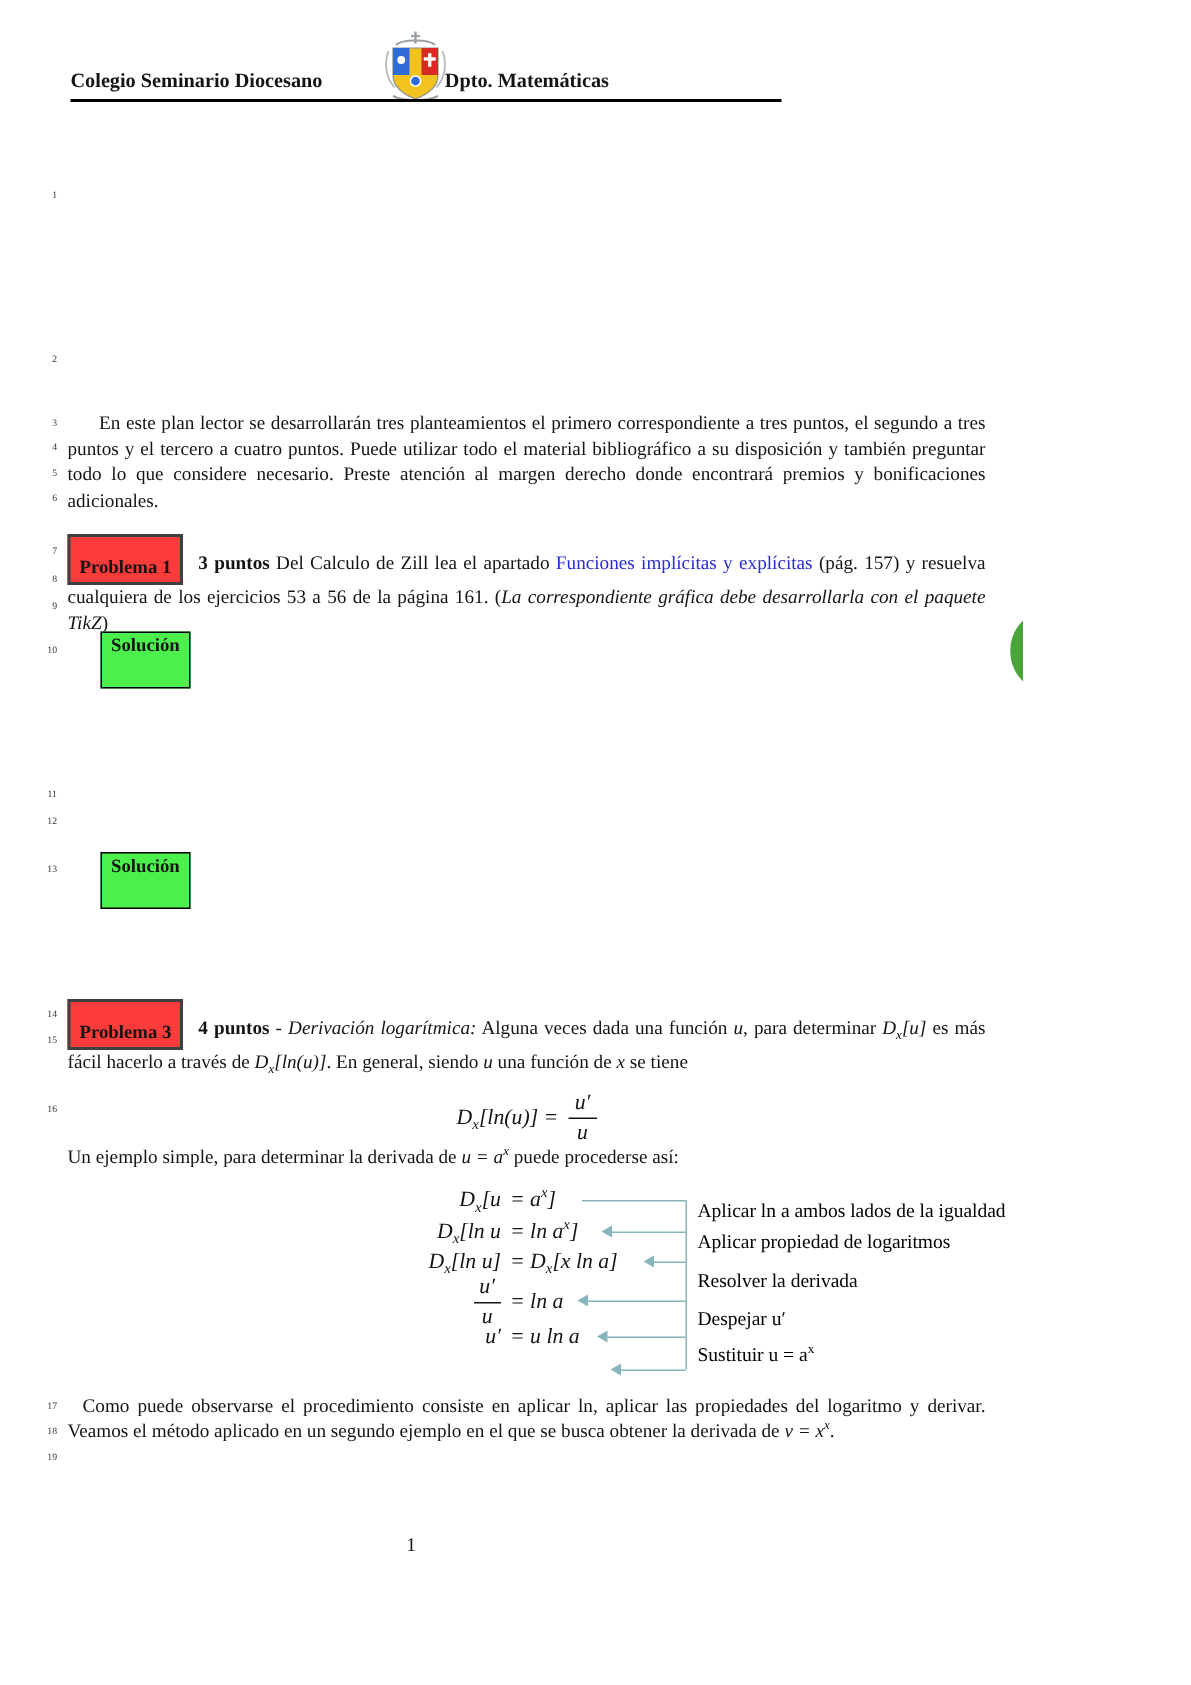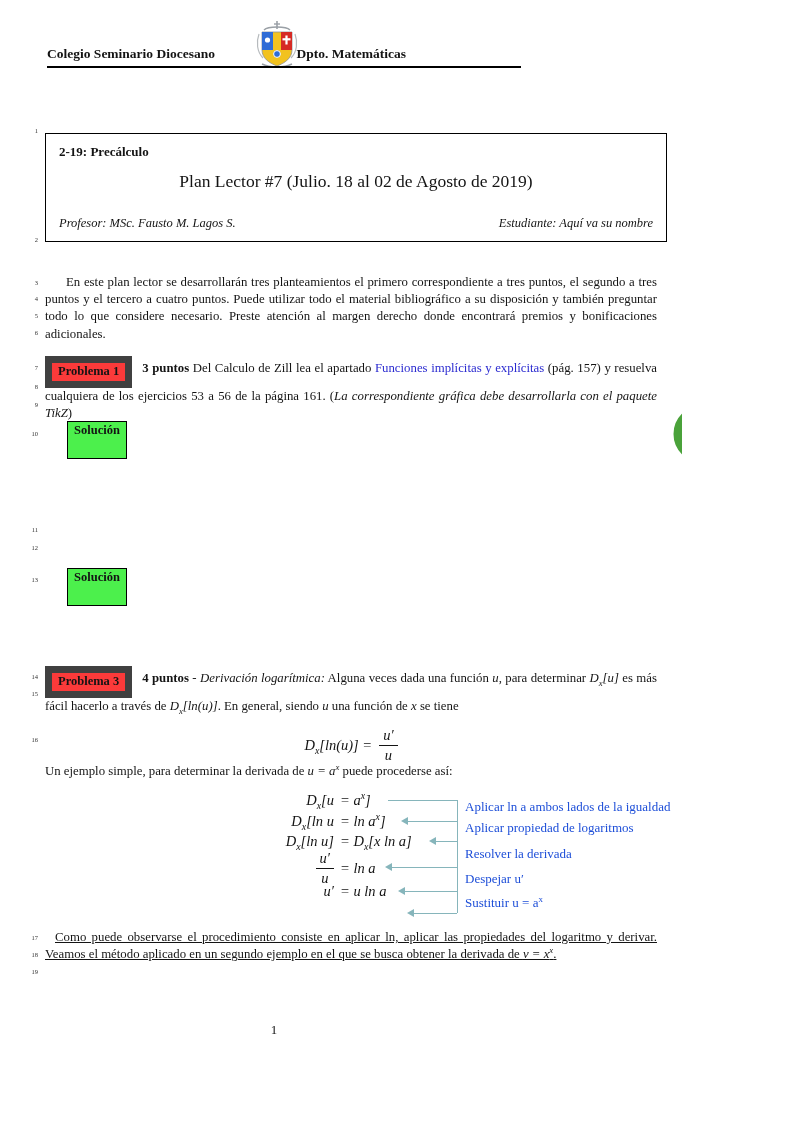--- a/index.html
+++ b/index.html
@@ -17,24 +17,24 @@
 
   
   .title-box{position:absolute;left:45px;top:133px;width:620px;height:107px;border:1.5px solid #000;}
   .course{position:absolute;left:13px;top:10px;font-weight:bold;font-size:13px;}
   .doc-title{position:absolute;left:0;right:0;top:37px;text-align:center;font-size:17.5px;}
   .box-footer{position:absolute;left:13px;right:13px;bottom:10px;display:flex;justify-content:space-between;font-style:italic;font-size:12.5px;}
 
   
   .para{position:absolute;left:45px;width:612px;font-size:12.8px;line-height:17.2px;text-align:justify;}
   .indent{text-indent:21px;}
-  .small-indent{text-indent:10px;text-decoration:underline;}
+  .small-indent{text-indent:10px;}
 
   
-  .badge-red{display:inline-block;background:#fb3a3a;border:7px solid #404040;padding:1px 6px 2px;
+  .badge-red{display:inline-block;background:#fb3a3a;border:2px solid #404040;padding:13px 6px 2px;
              font-weight:bold;font-size:12.5px;line-height:15px;margin-right:10px;vertical-align:-3px;}
   .badge-green{position:absolute;background:#4cf04c;border:1px solid #000;padding:1px 6px 20px;
                font-weight:bold;font-size:12.5px;line-height:15px;}
 
   
   .sg-n{} .sg-b{font-weight:bold;} .sg-i{font-style:italic;} .sg-m{font-style:italic;}
   .sg-link{color:#2b2bd0;} .sg-blink{color:#2222c8;font-weight:bold;}
   sub,sup{font-size:68%;line-height:0;}
 
   
@@ -45,21 +45,21 @@
   .fden{display:block;padding-top:1px;}
 
   
   .eq-row{position:absolute;left:94px;display:grid;grid-template-columns:240px auto;column-gap:6px;
           align-items:center;font-size:14.5px;font-style:italic;}
   .eq-l{text-align:right;} .eq-r{text-align:right;}
   .cl{position:absolute;background:#86b5bb;}
   .cl.h{height:1.3px;} .cl.v{width:1.3px;}
   .arr{position:absolute;width:0;height:0;border-top:4px solid transparent;border-bottom:4px solid transparent;
        border-right:7px solid #86b5bb;}
-  .annot{position:absolute;left:465px;font-size:13px;color:#1d4ed8;white-space:nowrap;}
+  .annot{position:absolute;left:465px;font-size:13px;color:#000000;white-space:nowrap;}
 
   
   .leaf{position:absolute;left:672px;top:372px;width:70px;height:92px;}
 
   .page-num{position:absolute;left:262px;top:1022px;width:24px;text-align:center;font-size:13px;}
 </style>
 </head>
 <body>
 
 <div class="page">
@@ -102,28 +102,20 @@
       <span class="line-no" style="top: 544px;">12</span>
       <span class="line-no" style="top: 576px;">13</span>
       <span class="line-no" style="top: 673px;">14</span>
       <span class="line-no" style="top: 690px;">15</span>
       <span class="line-no" style="top: 736px;">16</span>
       <span class="line-no" style="top: 934px;">17</span>
       <span class="line-no" style="top: 951px;">18</span>
       <span class="line-no" style="top: 968px;">19</span>
     </div>
 
-  <div class="title-box">
-    <span class="course">2-19: Precálculo</span>
-    <div class="doc-title">Plan Lector #7 (Julio. 18 al 02 de Agosto de 2019)</div>
-    <div class="box-footer">
-      <span>Profesor: MSc. Fausto M. Lagos S.</span>
-      <span>Estudiante: Aquí va su nombre</span>
-    </div>
-  </div>
 
   <p class="para indent" style="top:274px;margin:0">En este plan lector se desarrollarán tres planteamientos el primero correspondiente a tres puntos, el segundo a tres puntos y el tercero a cuatro puntos. Puede utilizar todo el material bibliográfico a su disposición y también preguntar todo lo que considere necesario. Preste atención al margen derecho donde encontrará premios y bonificaciones adicionales.</p>
 
   <p class="para" style="top:356px;margin:0"><span class="badge-red">Problema 1</span><span><span class="sg-b">3 puntos</span><span class="sg-n"> Del Calculo de Zill lea el apartado </span><span class="sg-link">Funciones implícitas y explícitas</span><span class="sg-n"> (pág. 157) y resuelva cualquiera de los ejercicios 53 a 56 de la página 161. (</span><span class="sg-i">La correspondiente gráfica debe desarrollarla con el paquete TikZ</span><span class="sg-n">)</span></span></p>
   <span class="badge-green" style="left:67px;top:421px">Solución</span>
 
   <svg class="leaf" viewBox="0 0 70 92">
     <circle cx="30" cy="62" r="23" fill="none" stroke="#4aa23a" stroke-width="11"></circle>
     <path d="M33 41 C45 34 56 21 64 4" fill="none" stroke="#4aa23a" stroke-width="10"></path>
     <path d="M60 13 C46 -3 24 1 13 15 C27 27 49 27 60 13 Z" fill="#4aa23a"></path>

